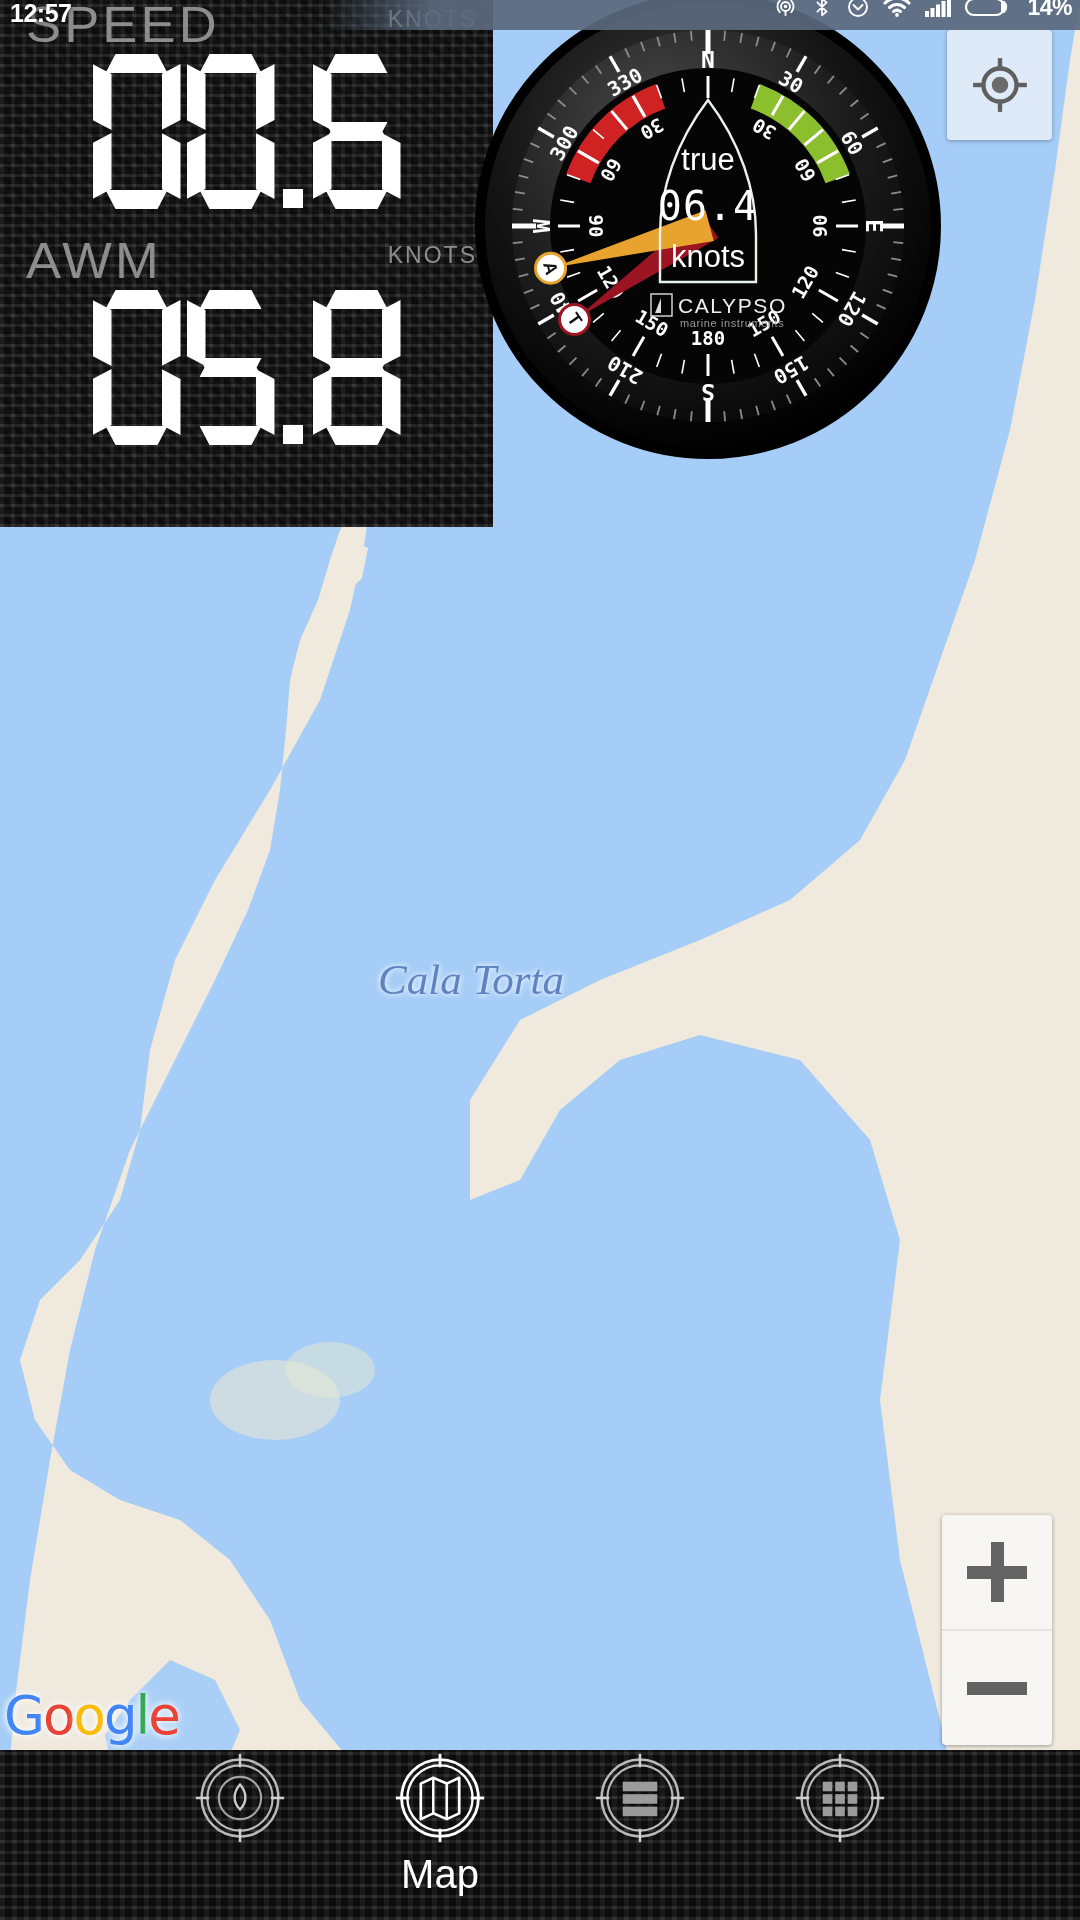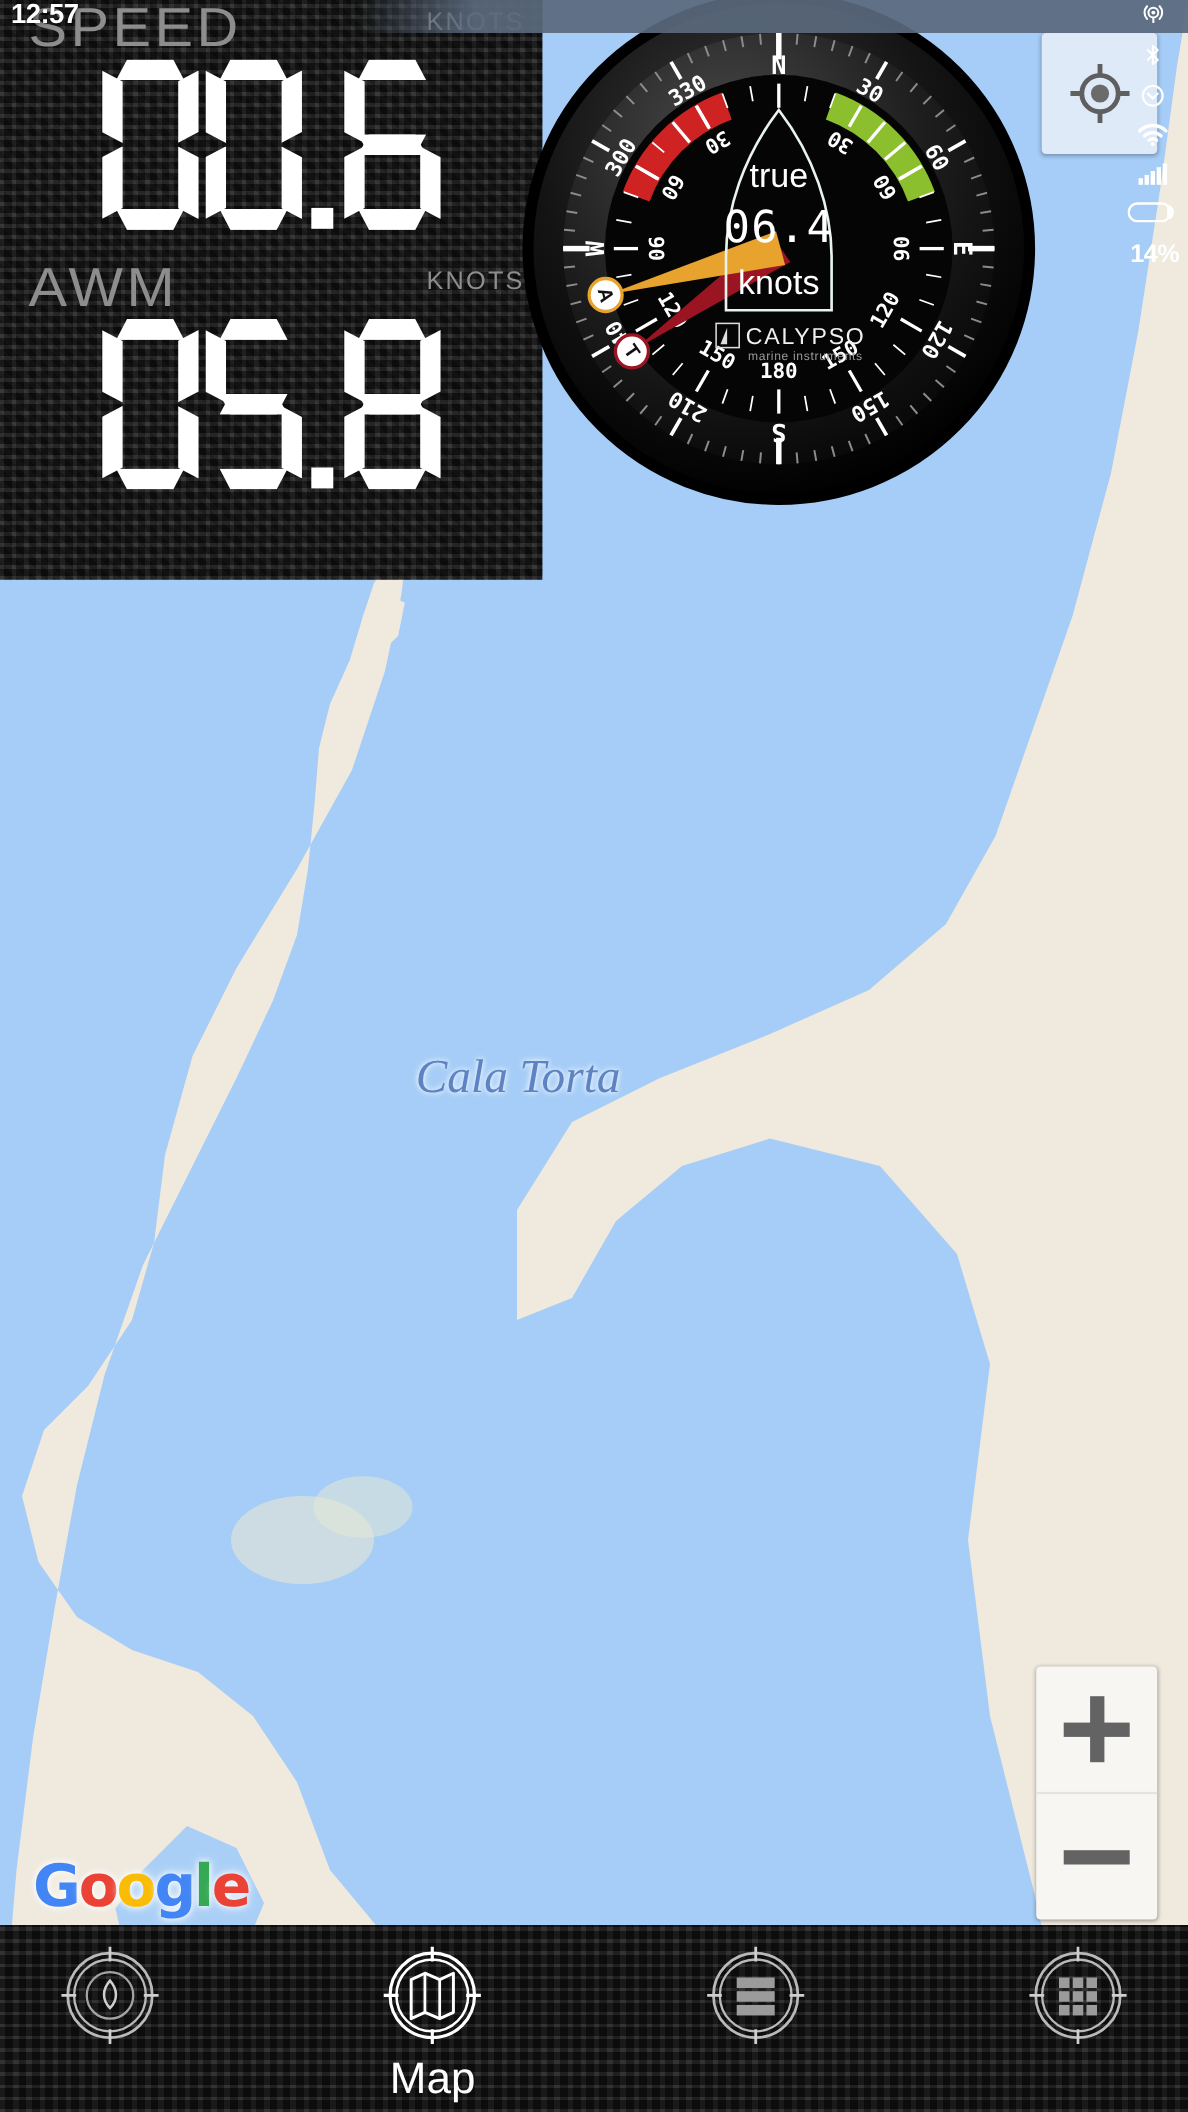--- a/index.html
+++ b/index.html
@@ -15,21 +15,21 @@
   
   #status-bar {
     position:absolute; top:0; left:0; width:1080px; height:30px;
     display:flex; align-items:center; z-index:60;
     background:linear-gradient(to right, rgba(20,20,20,0) 0%, rgba(20,20,20,0) 30%, rgba(90,105,125,0.92) 40%, rgba(90,105,125,0.92) 100%);
     color:#fff;
   }
   #status-clock { position:absolute; left:10px; top:-1px; font-size:25px; font-weight:bold;
     letter-spacing:-0.5px; text-shadow:0 0 4px rgba(0,0,0,.7); }
   #status-right { position:absolute; right:8px; top:0; height:14px;
-    display:flex; align-items:center; gap:13px;flex-direction:column; }
+    display:flex; align-items:center; gap:13px; }
   .sbicon { display:flex; align-items:center; }
   #battery-pct { font-size:23px; font-weight:bold; letter-spacing:-0.5px; margin-left:3px; }
 
   
   #instrument-panel {
     position:absolute; left:0; top:0; width:493px; height:527px; z-index:40;
     background-color:#1b1b1b;
     background-image:
       repeating-linear-gradient(0deg, rgba(255,255,255,.055) 0 3px, rgba(0,0,0,.30) 3px 10px),
       repeating-linear-gradient(90deg, rgba(255,255,255,.05) 0 4px, rgba(0,0,0,.28) 4px 11px),
@@ -104,36 +104,35 @@
     display:flex; flex-direction:column;
   }
   .zbtn { flex:1; display:flex; align-items:center; justify-content:center; }
   #zoom-in { border-bottom:2px solid #e4e3df; }
   .plus-v { position:absolute; width:13px; height:60px; background:#636363; }
   .plus-h { position:absolute; width:60px; height:13px; background:#636363; }
   .minus-h{ width:60px; height:13px; background:#636363; }
 
   
   #google-logo {
-    position:absolute; left:30px; bottom:178px; z-index:30;
-    font-family:"DejaVu Sans", sans-serif; font-size:53px; font-weight:700;
+    position:absolute; left:4px; bottom:178px; z-index:30;
+    font-family:"DejaVu Sans", sans-serif; font-size:53px; font-weight:400;
     letter-spacing:-2px; line-height:1;
     text-shadow:0 0 6px rgba(255,255,255,.95), 0 0 10px rgba(255,255,255,.75);
   }
   #google-logo span { display:inline-block; }
 
   
   #bottom-nav {
     position:absolute; left:0; bottom:0; width:1080px; height:170px; z-index:70;
     background-color:#191919;
     background-image:
       repeating-linear-gradient(0deg, rgba(255,255,255,.06) 0 3px, rgba(0,0,0,.32) 3px 11px),
       repeating-linear-gradient(90deg, rgba(255,255,255,.055) 0 5px, rgba(0,0,0,.30) 5px 12px);
-    display:flex; align-items:flex-start; justify-content:space-between;
-    padding-top:16px;
+    display:flex; align-items:flex-start; justify-content:center;
   }
   .nav-item { width:200px; display:flex; flex-direction:column; align-items:center; }
   .nav-label { margin-top:6px; font-size:40px; color:#fff; font-weight:400;
     font-family:"Liberation Sans", sans-serif; }
   .nav-icon { width:96px; height:96px; }
 </style>
 </head>
 <body>
 
 <div id="screen">

